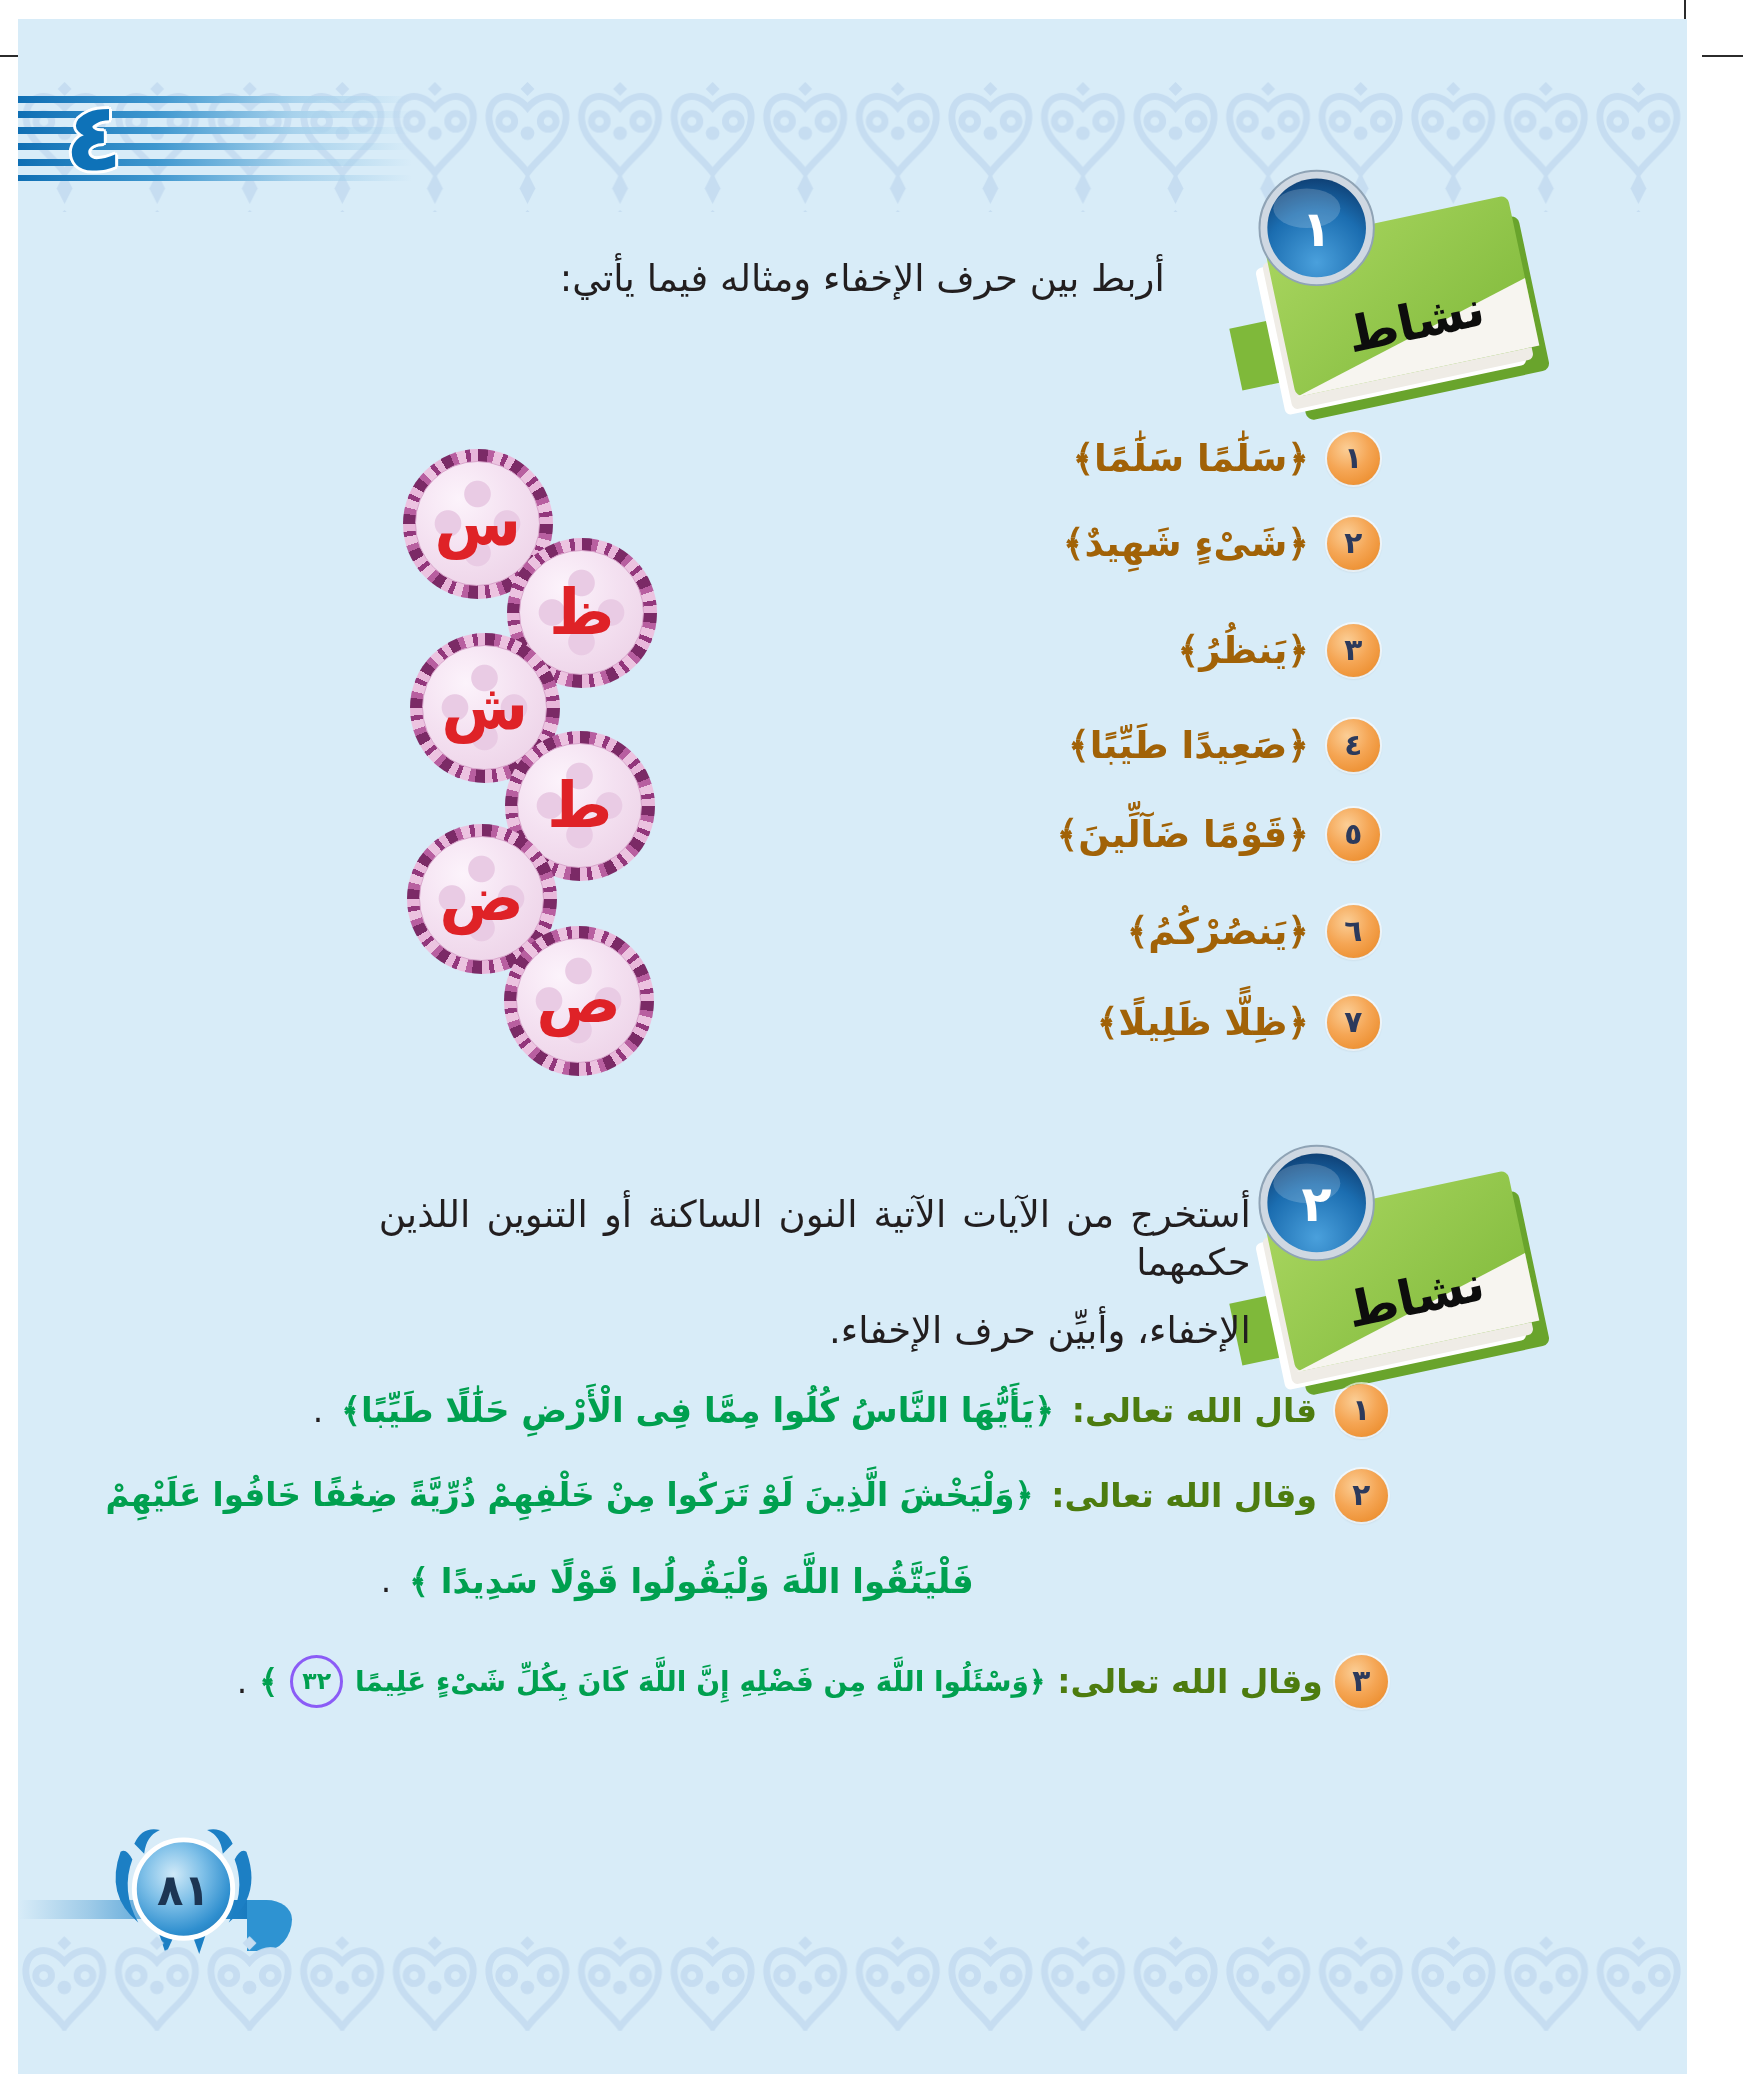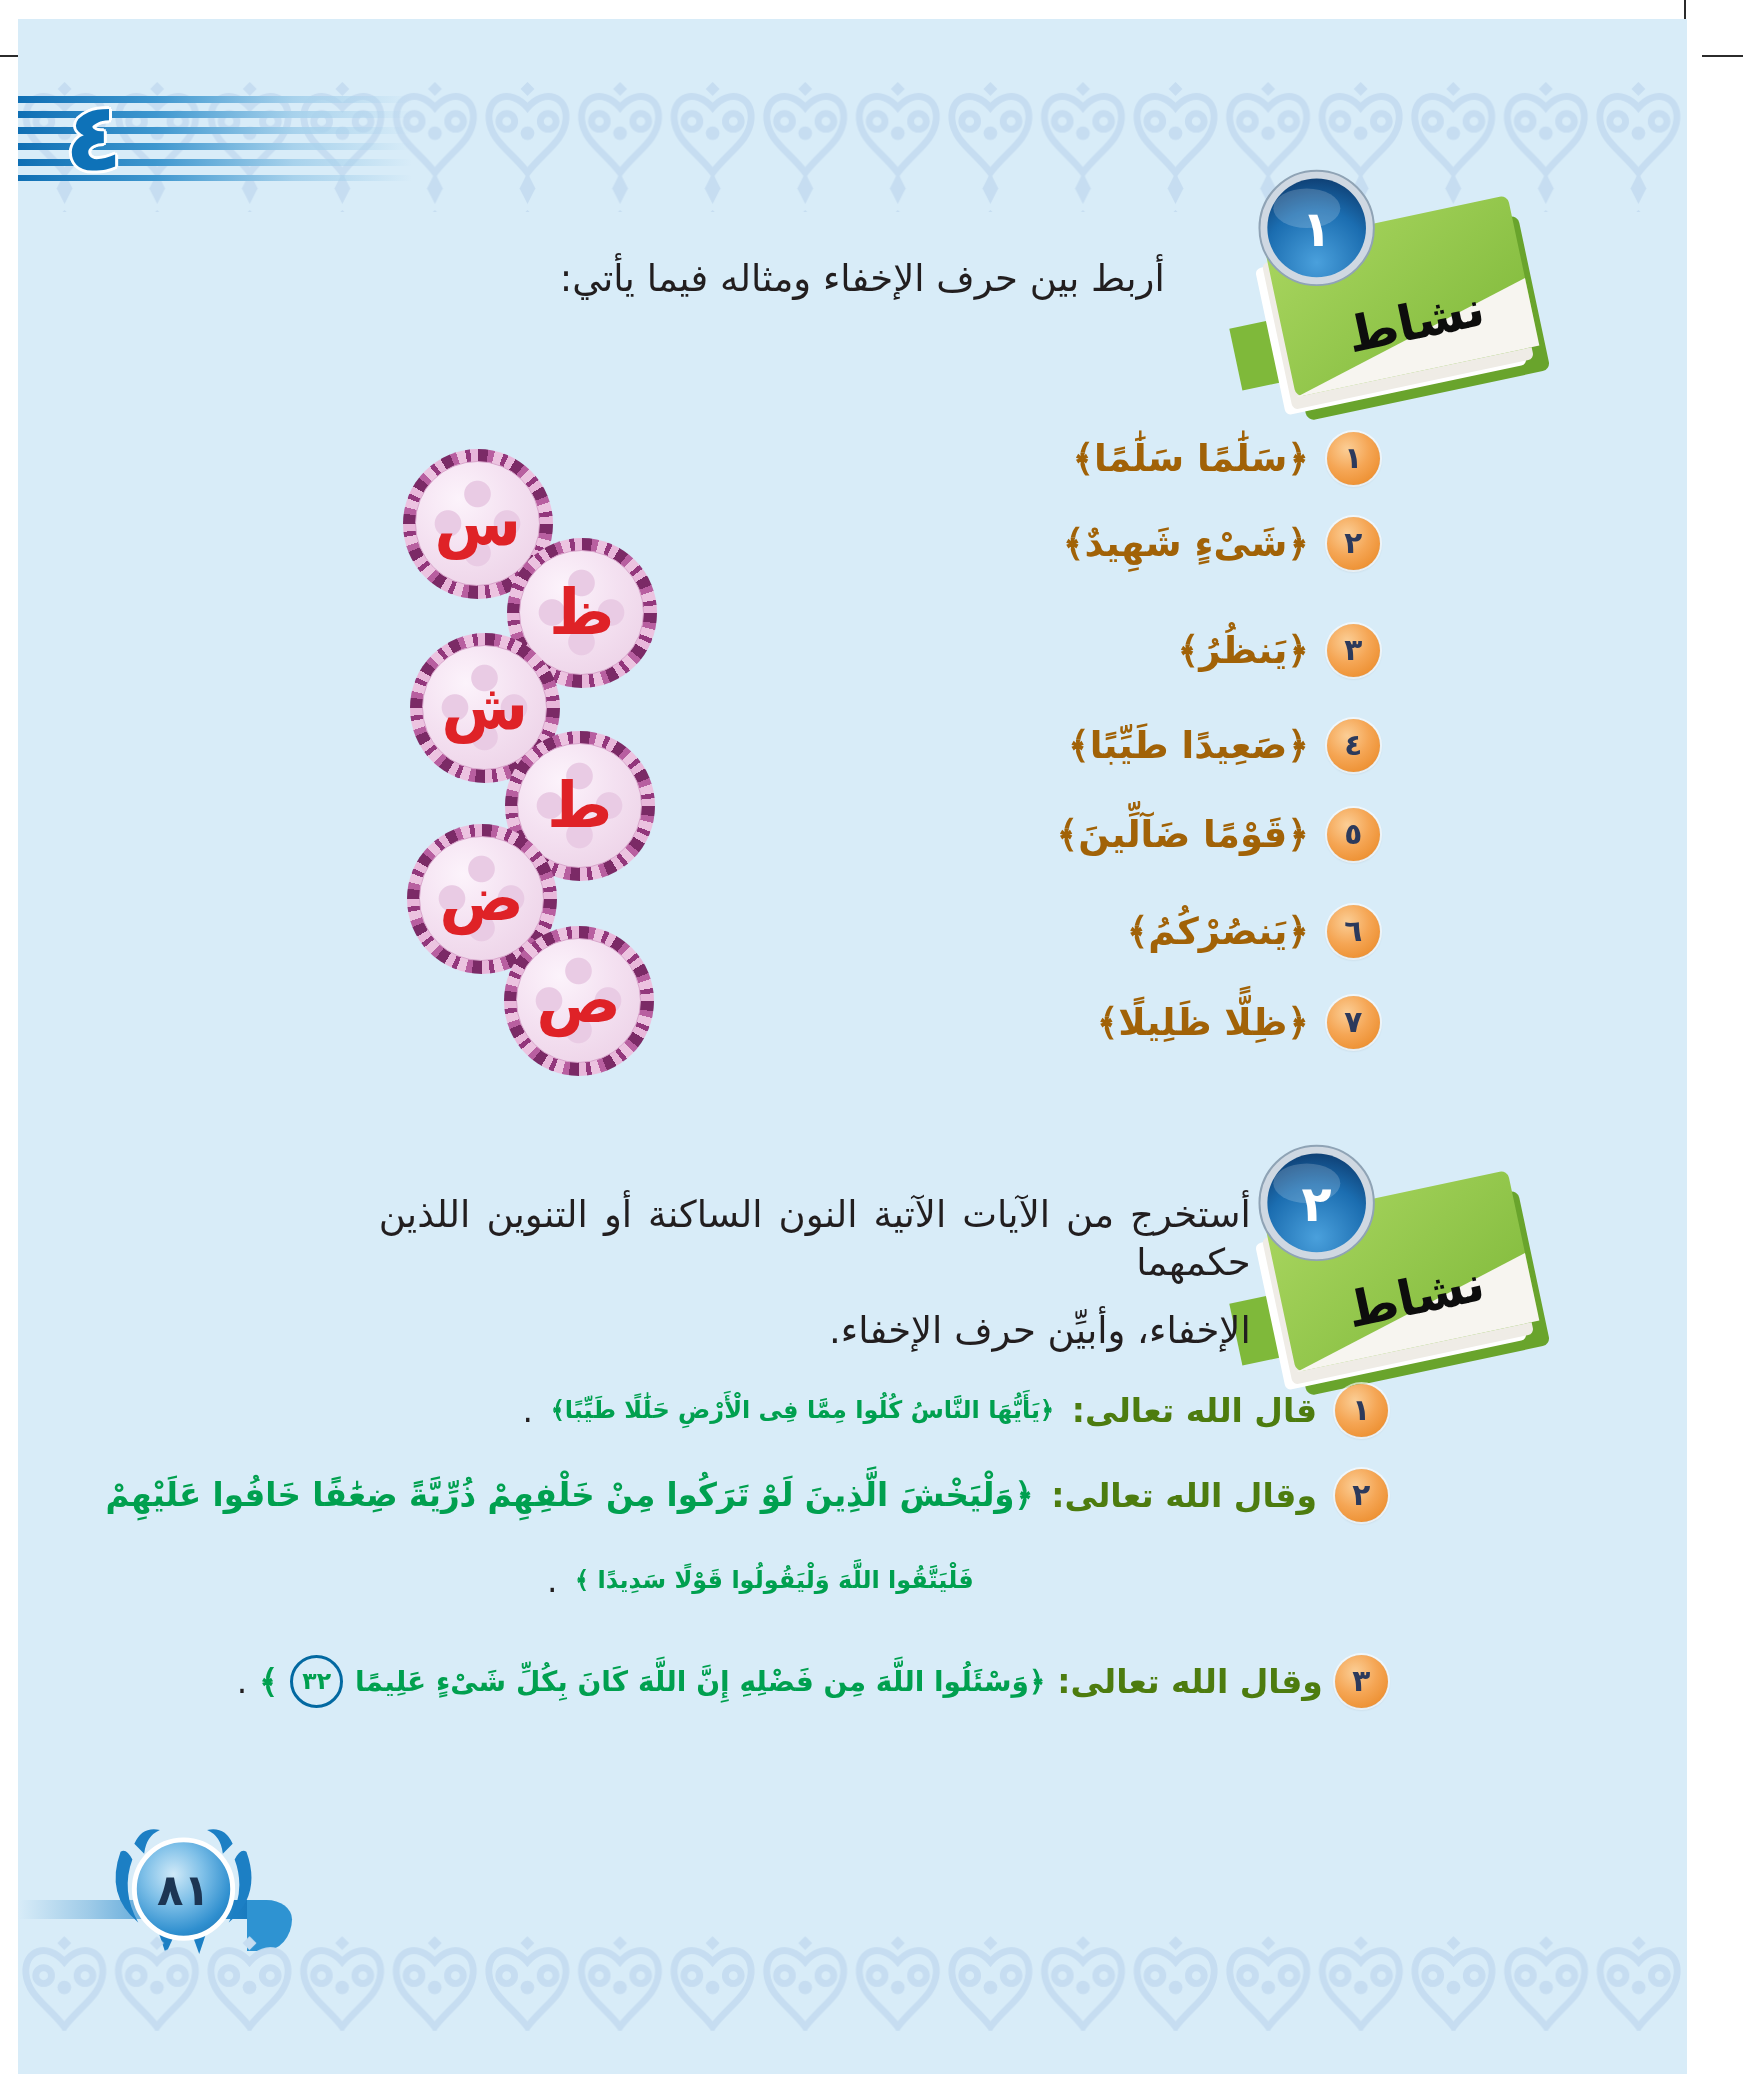--- a/index.html
+++ b/index.html
@@ -20,24 +20,24 @@
   .inst2{position:absolute;right:436px;top:1172px;width:872px;color:#221e1f;font-size:37px;line-height:1.3;}
   .inst2 .l1{text-align:justify;text-align-last:justify;margin-bottom:19.7px;white-space:normal;}
   .inst2 .l2{text-align:right;}
   .example,.verse{position:absolute;display:flex;direction:rtl;align-items:center;gap:17.7px;}
   .num-circle{width:53px;height:53px;border-radius:50%;flex:0 0 auto;
     background:radial-gradient(circle at 38% 32%, #fbce96 0%, #f5a655 45%, #e8831d 100%);
     box-shadow:0 0 0 2px rgba(255,255,255,.65), 0 1px 3px rgba(0,0,0,.25);
     display:flex;align-items:center;justify-content:center;font-size:29.6px;font-weight:bold;color:#2c3a5c;}
   .quran{color:#a16207;font-size:37px;font-weight:bold;white-space:nowrap;}
   .v-intro{color:#4d7c0f;font-size:33px;font-weight:bold;white-space:nowrap;}
-  .v-quran{color:#00a04f;font-size:24px;font-weight:bold;white-space:nowrap;}
+  .v-quran{color:#00a04f;font-size:34px;font-weight:bold;white-space:nowrap;}
   .v-suffix{color:#221e1f;font-size:33px;}
   .ayah-marker{display:inline-flex;align-items:center;justify-content:center;width:47px;height:47px;
-    border:3px solid #0369a1;border-radius:50%;font-size:23.6px;color:#00a04f;font-weight:bold;flex:0 0 auto;}
+    border:3px solid #8b5cf6;border-radius:50%;font-size:23.6px;color:#00a04f;font-weight:bold;flex:0 0 auto;}
   .letter{position:absolute;width:150px;height:150px;border-radius:50%;
     background:repeating-conic-gradient(#7b2a66 0deg 8deg,#b85fa0 8deg 13deg,#ecc3e0 13deg 20deg,#93377c 20deg 24deg,#e8b7da 24deg 30deg);
     display:flex;align-items:center;justify-content:center;}
   .letter::before{content:"";position:absolute;inset:12.8px;border-radius:50%;border:1px solid #d9a6cc;
     background:
       radial-gradient(circle at 50% 26%, #e9cbe4 0 12.8px, rgba(0,0,0,0) 13.8px),
       radial-gradient(circle at 26% 50%, #e9cbe4 0 12.8px, rgba(0,0,0,0) 13.8px),
       radial-gradient(circle at 74% 50%, #e9cbe4 0 12.8px, rgba(0,0,0,0) 13.8px),
       radial-gradient(circle at 50% 74%, #e9cbe4 0 12.8px, rgba(0,0,0,0) 13.8px),
       radial-gradient(circle at 35% 30%, #fcf3fb 0%, #f4e1f1 45%, #eed5e9 80%, #e6c4df 100%);}

